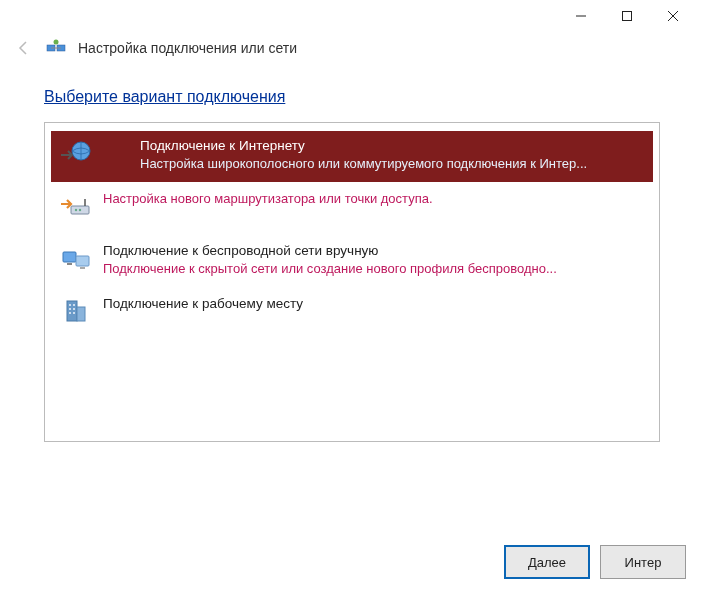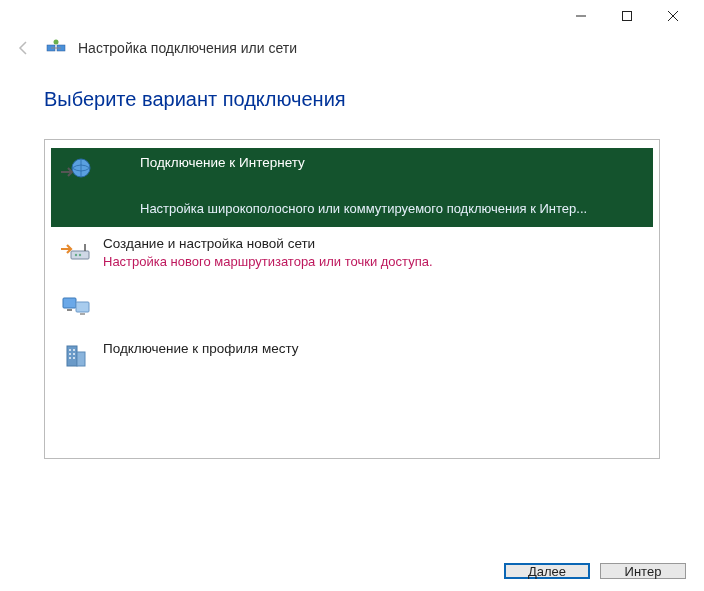--- a/index.html
+++ b/index.html
@@ -8,34 +8,34 @@
     .titlebar { height: 32px; display: flex; justify-content: flex-end; align-items: center; padding-right: 8px; }
     .win-btn { width: 46px; height: 32px; display: flex; align-items: center; justify-content: center; color: #222; font-size: 13px; }
     .win-btn svg { stroke: #222; }
 
     .header-row { display: flex; align-items: center; padding: 6px 2px 10px 14px; gap: 12px; }
     .back-arrow { width: 20px; height: 20px; display: flex; align-items: center; justify-content: center; color: #aaa; }
     .header-icon { width: 20px; height: 20px; }
     .header-title { font-size: 14px; color: #333; }
 
     .content { padding: 20px 44px 0 44px; }
-    .heading { font-size: 20px; color: #003399; font-weight: 400; margin-bottom: 28px; }
+    .heading { font-size: 16px; color: #003399; font-weight: 400; margin-bottom: 16px; text-decoration: underline; }
 
     .option-list { border: 1px solid #bbb; padding: 6px 2px; min-height: 320px; }
     .option { display: flex; align-items: flex-start; padding: 6px 8px 10px 8px; gap: 10px; cursor: pointer; margin: 2px 4px; }
     .option .icon-wrap { width: 34px; height: 34px; flex-shrink: 0; display: flex; align-items: center; justify-content: center; }
     .option .texts { flex: 1; min-width: 0; }
     .option .opt-title { font-size: 13.5px; color: #222; line-height: 18px; }
     .option .opt-desc { font-size: 13px; color: #be185d; line-height: 17px; white-space: nowrap; overflow: hidden; text-overflow: ellipsis; }
-    .option.selected { background: #14532d; gap: 47px; }
+    .option.selected { background: #7f1d1d; gap: 47px; }
     .option.selected .opt-title { color: #fff; }
-    .option.selected .opt-desc { color: #e6f0fb; margin-top: 28px; }
+    .option.selected .opt-desc { color: #e6f0fb; }
 
     .footer { position: absolute; bottom: 12px; right: 18px; display: flex; gap: 10px; }
-    .btn { min-width: 86px; height: 16px; border: 1px solid #999; background: #e8e8e8; font-size: 13px; color: #222; display: flex; align-items: center; justify-content: center; padding: 0 14px; cursor: pointer; }
+    .btn { min-width: 86px; height: 34px; border: 1px solid #999; background: #e8e8e8; font-size: 13px; color: #222; display: flex; align-items: center; justify-content: center; padding: 0 14px; cursor: pointer; }
     .btn.primary { border: 2px solid #0a66b5; background: #e8e8e8; }
   </style>
 </head>
 <body>
 
 <div class="titlebar">
   <div class="win-btn">
     <svg width="10" height="10">
         <line x1="0" y1="5" x2="10" y2="5" stroke-width="1"></line>
       </svg>
@@ -93,51 +93,54 @@
       <div class="icon-wrap">
         <svg width="34" height="34" viewBox="0 0 34 34">
           <rect x="12" y="16" width="18" height="8" rx="1" fill="#cfd8e6" stroke="#7a8aa0"></rect>
           <circle cx="17" cy="20" r="1.2" fill="#6a8"></circle>
           <circle cx="21" cy="20" r="1.2" fill="#6a8"></circle>
           <line x1="26" y1="16" x2="26" y2="9" stroke="#555" stroke-width="1.5"></line>
           <path d="M2 14 L11 14 M8 10 L12 14 L8 18" stroke="#e68a2e" stroke-width="2.2" fill="none"></path>
         </svg>
       </div>
       <div class="texts">
-        <div class="opt-title">Создание и настройка новой сети</div>
         <div class="opt-desc">Настройка нового маршрутизатора или точки доступа.</div>
       </div>
     </div>
 
     <div class="option">
       <div class="icon-wrap">
         <svg width="34" height="34" viewBox="0 0 34 34">
           <rect x="4" y="10" width="13" height="10" rx="1" fill="#6aa8e8" stroke="#3a78b8"></rect>
           <rect x="17" y="14" width="13" height="10" rx="1" fill="#a8ccee" stroke="#6a98c8"></rect>
           <rect x="8" y="21" width="5" height="2" fill="#888"></rect>
           <rect x="21" y="25" width="5" height="2" fill="#aaa"></rect>
         </svg>
+      </div>
+      <div class="texts">
+        <div class="opt-title">Подключение к беспроводной сети вручную</div>
+        <div class="opt-desc">Подключение к скрытой сети или создание нового профиля беспроводно...</div>
       </div>
     </div>
 
     <div class="option">
       <div class="icon-wrap">
         <svg width="34" height="34" viewBox="0 0 34 34">
           <rect x="8" y="6" width="10" height="20" fill="#6a9ac8" stroke="#4a7aa8"></rect>
           <rect x="18" y="12" width="8" height="14" fill="#8ab4dc" stroke="#5a8ab8"></rect>
           <rect x="10" y="9" width="2" height="2" fill="#cde"></rect>
             <rect x="14" y="9" width="2" height="2" fill="#cde"></rect>
           <rect x="10" y="13" width="2" height="2" fill="#cde"></rect>
             <rect x="14" y="13" width="2" height="2" fill="#cde"></rect>
           <rect x="10" y="17" width="2" height="2" fill="#cde"></rect>
             <rect x="14" y="17" width="2" height="2" fill="#cde"></rect>
         </svg>
       </div>
       <div class="texts">
-        <div class="opt-title">Подключение к профиля месту</div>
+        <div class="opt-title">Подключение к рабочему месту</div>
       </div>
     </div>
 
   </div>
 </div>
 
 <div class="footer">
   <div class="btn primary">Далее</div>
   <div class="btn">Интер</div>
 </div>

